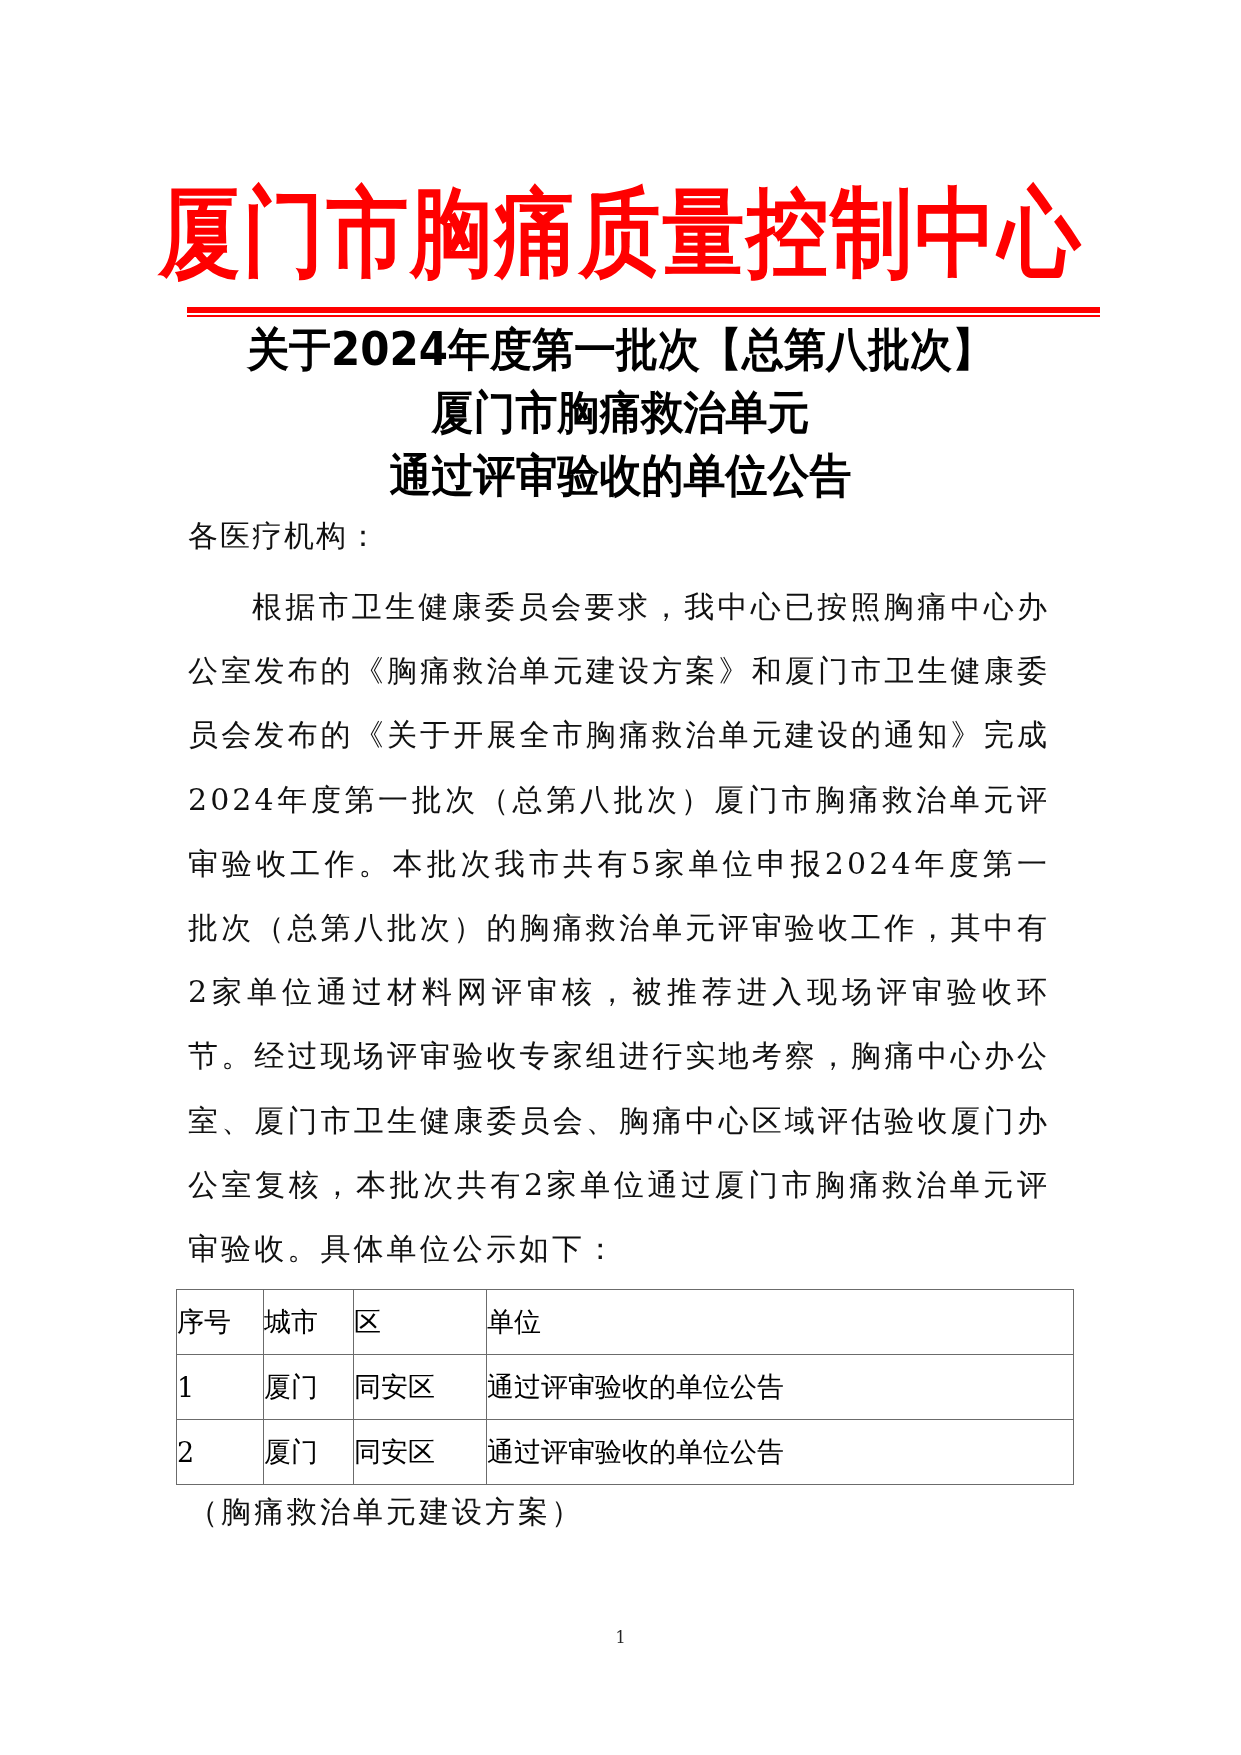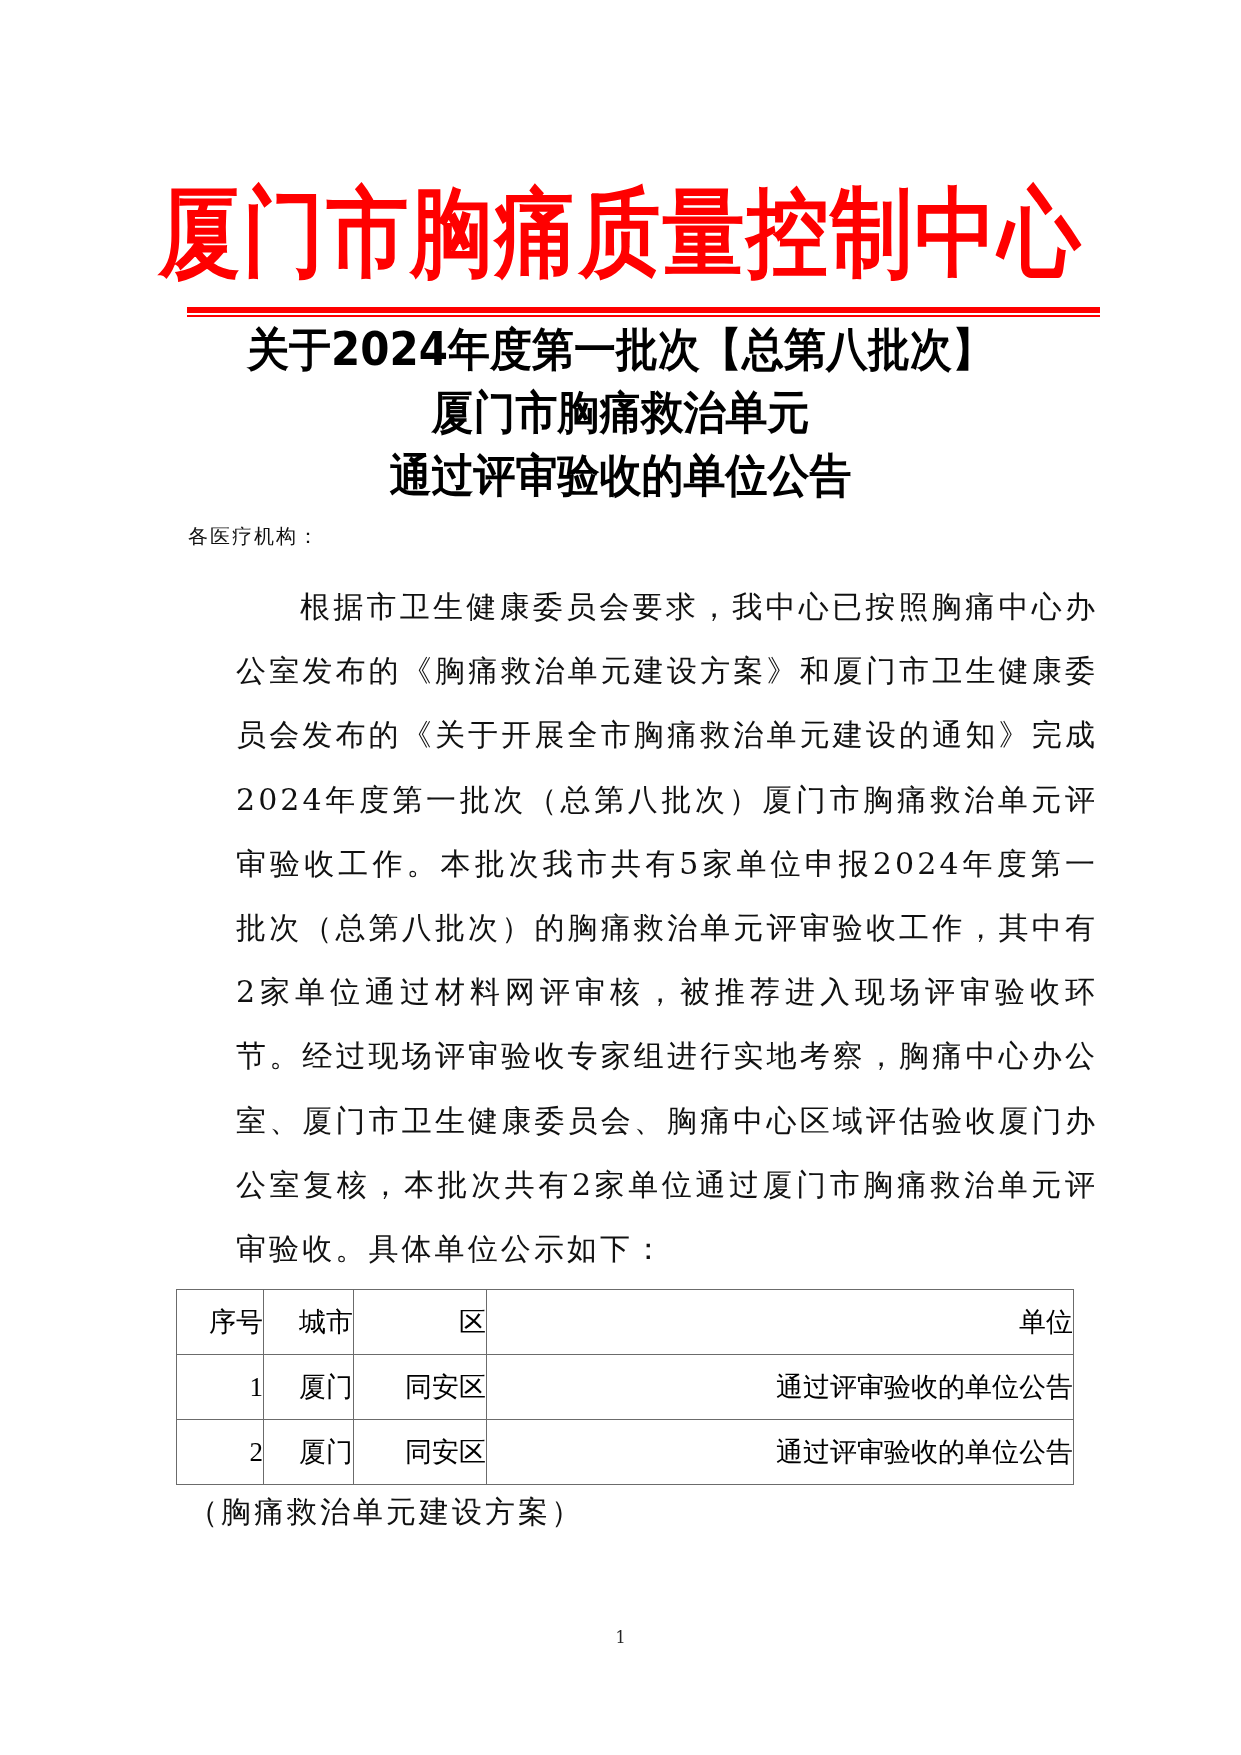--- a/index.html
+++ b/index.html
@@ -58,55 +58,53 @@
       color: #000000;
       transform: scaleY(1.08);
     }
     .t1 { top: 322px; }
     .t2 { top: 385px; }
     .t3 { top: 448px; }
     .salutation {
       position: absolute;
       left: 188px;
       top: 516px;
-      font-size: 20px;
+      font-size: 30px;
       line-height: 40px;
       letter-spacing: 2px;
       text-align: center;
     }
     .body-text {
       position: absolute;
       left: 188px;
       top: 575px;
       width: 862px;
       font-size: 30px;
       line-height: 64.2px;
       letter-spacing: 3.1px;
       text-align: justify;
       text-indent: 64px;
       word-break: break-all;
-      margin-left: 48px;
     }
     table.units {
       position: absolute;
       left: 176px;
       top: 1289px;
       width: 898px;
       border-collapse: collapse;
       font-family: "DejaVu Serif", "Liberation Serif", serif;
       font-size: 27px;
       color: #000;
     }
     table.units td, table.units th {
       border: 1.5px solid #6b6b6b;
       height: 64px;
-      text-align: right;
+      text-align: left;
       font-weight: normal;
       padding: 0;
-      font-family: Liberation Serif, serif;
     }
     .c1 { width: 86px; }
     .c2 { width: 89px; }
     .c3 { width: 132px; }
     .note {
       position: absolute;
       left: 188px;
       top: 1492px;
       font-size: 30px;
       line-height: 40px;

